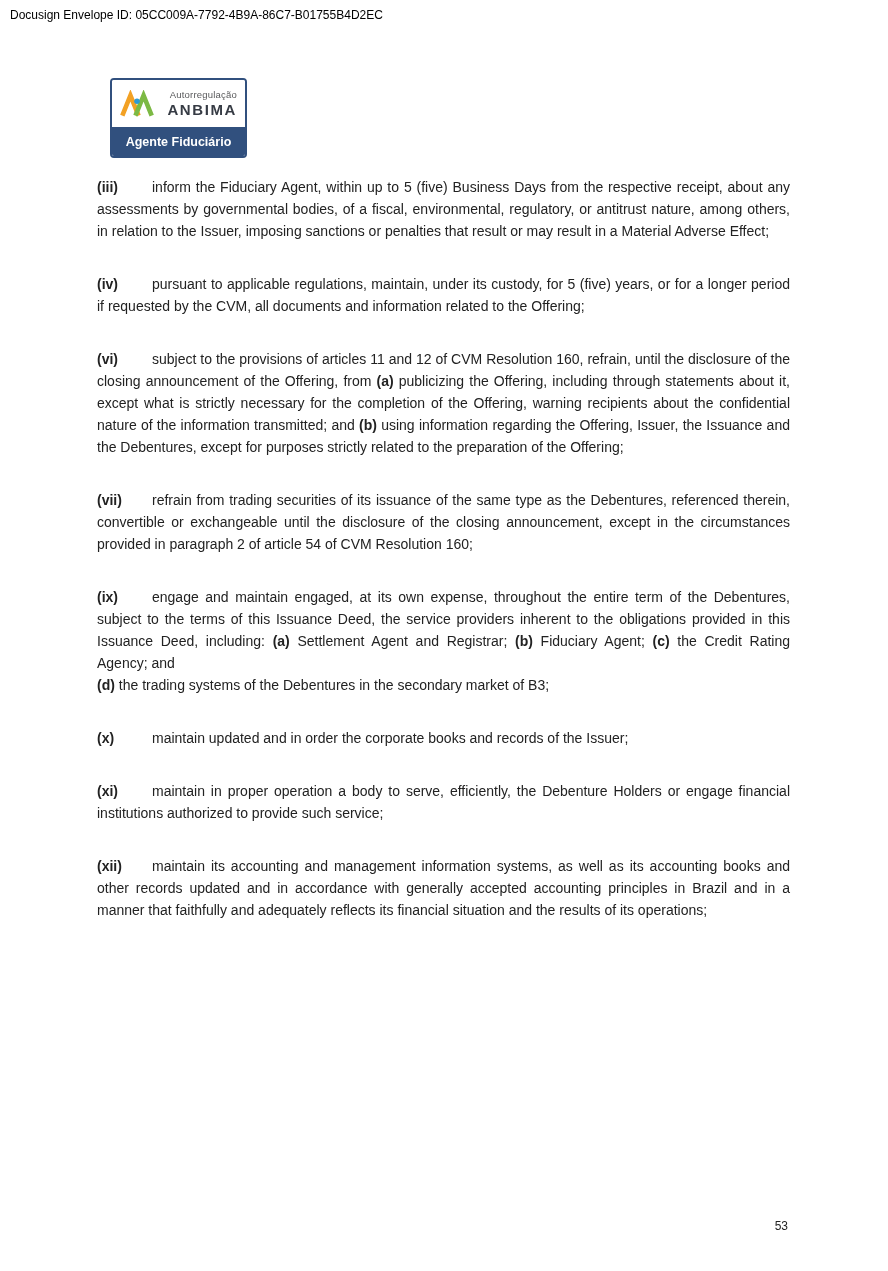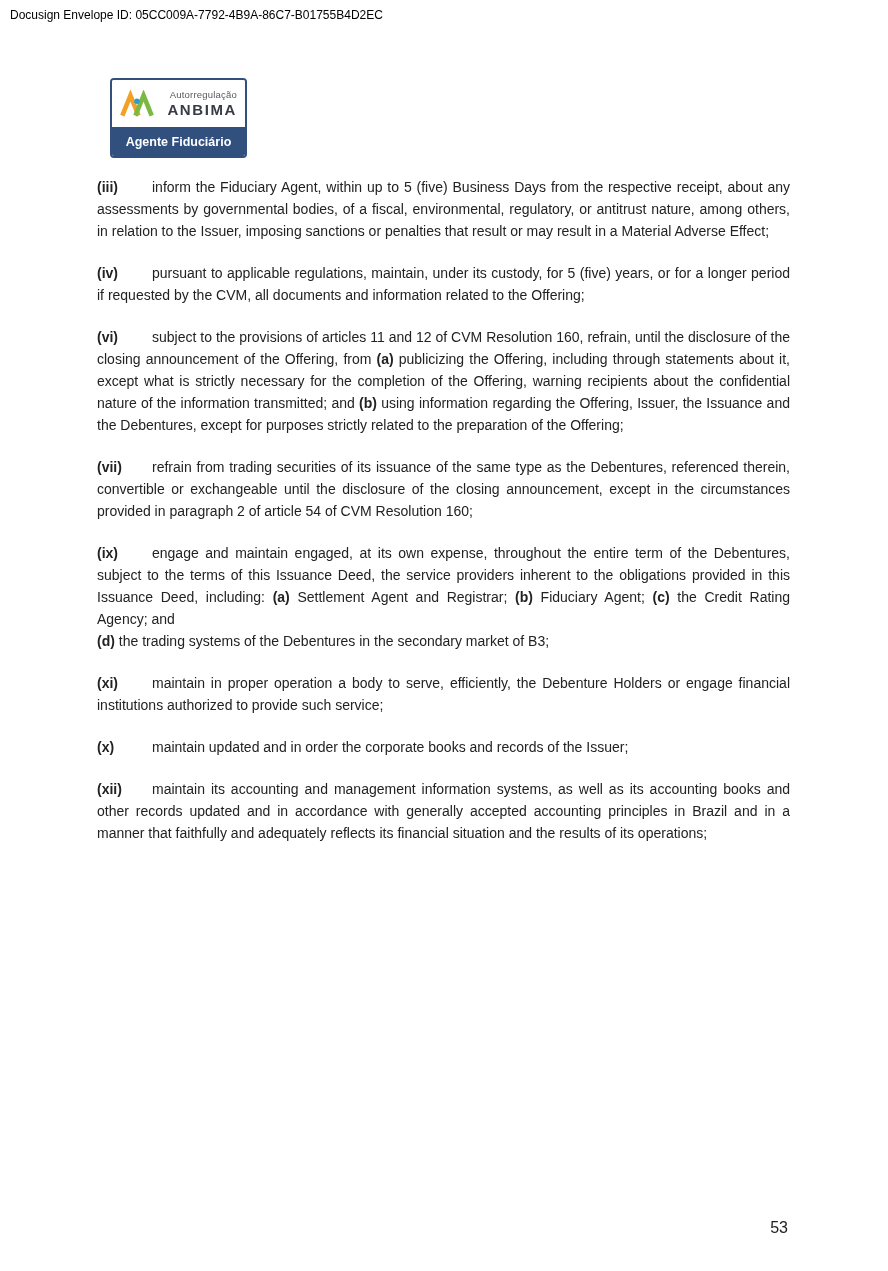--- a/index.html
+++ b/index.html
@@ -74,32 +74,32 @@
   .content {
     position: absolute;
     left: 97px;
     top: 176px;
     width: 693px;
     font-size: 14px;
     line-height: 22px;
     color: #222222;
   }
   .para { text-align: justify; }
-  .para + .para { margin-top: 20px; }
+  .para + .para { margin-top: 31px; }
   .plabel {
     display: inline-block;
     width: 55px;
     font-weight: bold;
   }
   .bold { font-weight: bold; }
   .page-number {
     position: absolute;
     top: 1219px;
     right: 100px;
-    font-size: 16px;
+    font-size: 12px;
     color: #222222;
   }
 </style>
 </head>
 <body>
 
 <div class="page">
 
   <div class="doc-header">Docusign Envelope ID: 05CC009A-7792-4B9A-86C7-B01755B4D2EC</div>
 
@@ -120,21 +120,21 @@
     </div>
   </div>
 
   <main class="content">
     <div id="paragraphs">
         <div class="para"><span class="plabel">(iii)</span><span>inform the Fiduciary Agent, within up to 5 (five) Business Days from the respective receipt, about any assessments by governmental bodies, of a fiscal, environmental, regulatory, or antitrust nature, among others, in relation to the Issuer, imposing sanctions or penalties that result or may result in a Material Adverse Effect;</span></div>
         <div class="para"><span class="plabel">(iv)</span><span>pursuant to applicable regulations, maintain, under its custody, for 5 (five) years, or for a longer period if requested by the CVM, all documents and information related to the Offering;</span></div>
         <div class="para"><span class="plabel">(vi)</span><span>subject to the provisions of articles 11 and 12 of CVM Resolution 160, refrain, until the disclosure of the closing announcement of the Offering, from </span><span class="bold">(a)</span><span> publicizing the Offering, including through statements about it, except what is strictly necessary for the completion of the Offering, warning recipients about the confidential nature of the information transmitted; and </span><span class="bold">(b)</span><span> using information regarding the Offering, Issuer, the Issuance and the Debentures, except for purposes strictly related to the preparation of the Offering;</span></div>
         <div class="para"><span class="plabel">(vii)</span><span>refrain from trading securities of its issuance of the same type as the Debentures, referenced therein, convertible or exchangeable until the disclosure of the closing announcement, except in the circumstances provided in paragraph 2 of article 54 of CVM Resolution 160;</span></div>
         <div class="para"><span class="plabel">(ix)</span><span>engage and maintain engaged, at its own expense, throughout the entire term of the Debentures, subject to the terms of this Issuance Deed, the service providers inherent to the obligations provided in this Issuance Deed, including: </span><span class="bold">(a)</span><span> Settlement Agent and Registrar; </span><span class="bold">(b)</span><span> Fiduciary Agent; </span><span class="bold">(c)</span><span> the Credit Rating Agency; and</span><br><span class="bold">(d)</span><span> the trading systems of the Debentures in the secondary market of B3;</span></div>
+        <div class="para"><span class="plabel">(x)</span><span>maintain updated and in order the corporate books and records of the Issuer;</span></div>
         <div class="para"><span class="plabel">(xi)</span><span>maintain in proper operation a body to serve, efficiently, the Debenture Holders or engage financial institutions authorized to provide such service;</span></div>
-        <div class="para"><span class="plabel">(x)</span><span>maintain updated and in order the corporate books and records of the Issuer;</span></div>
         <div class="para"><span class="plabel">(xii)</span><span>maintain its accounting and management information systems, as well as its accounting books and other records updated and in accordance with generally accepted accounting principles in Brazil and in a manner that faithfully and adequately reflects its financial situation and the results of its operations;</span></div>
       </div>
   </main>
 
   <div class="page-number">53</div>
 
 </div>
 
 </body></html>

